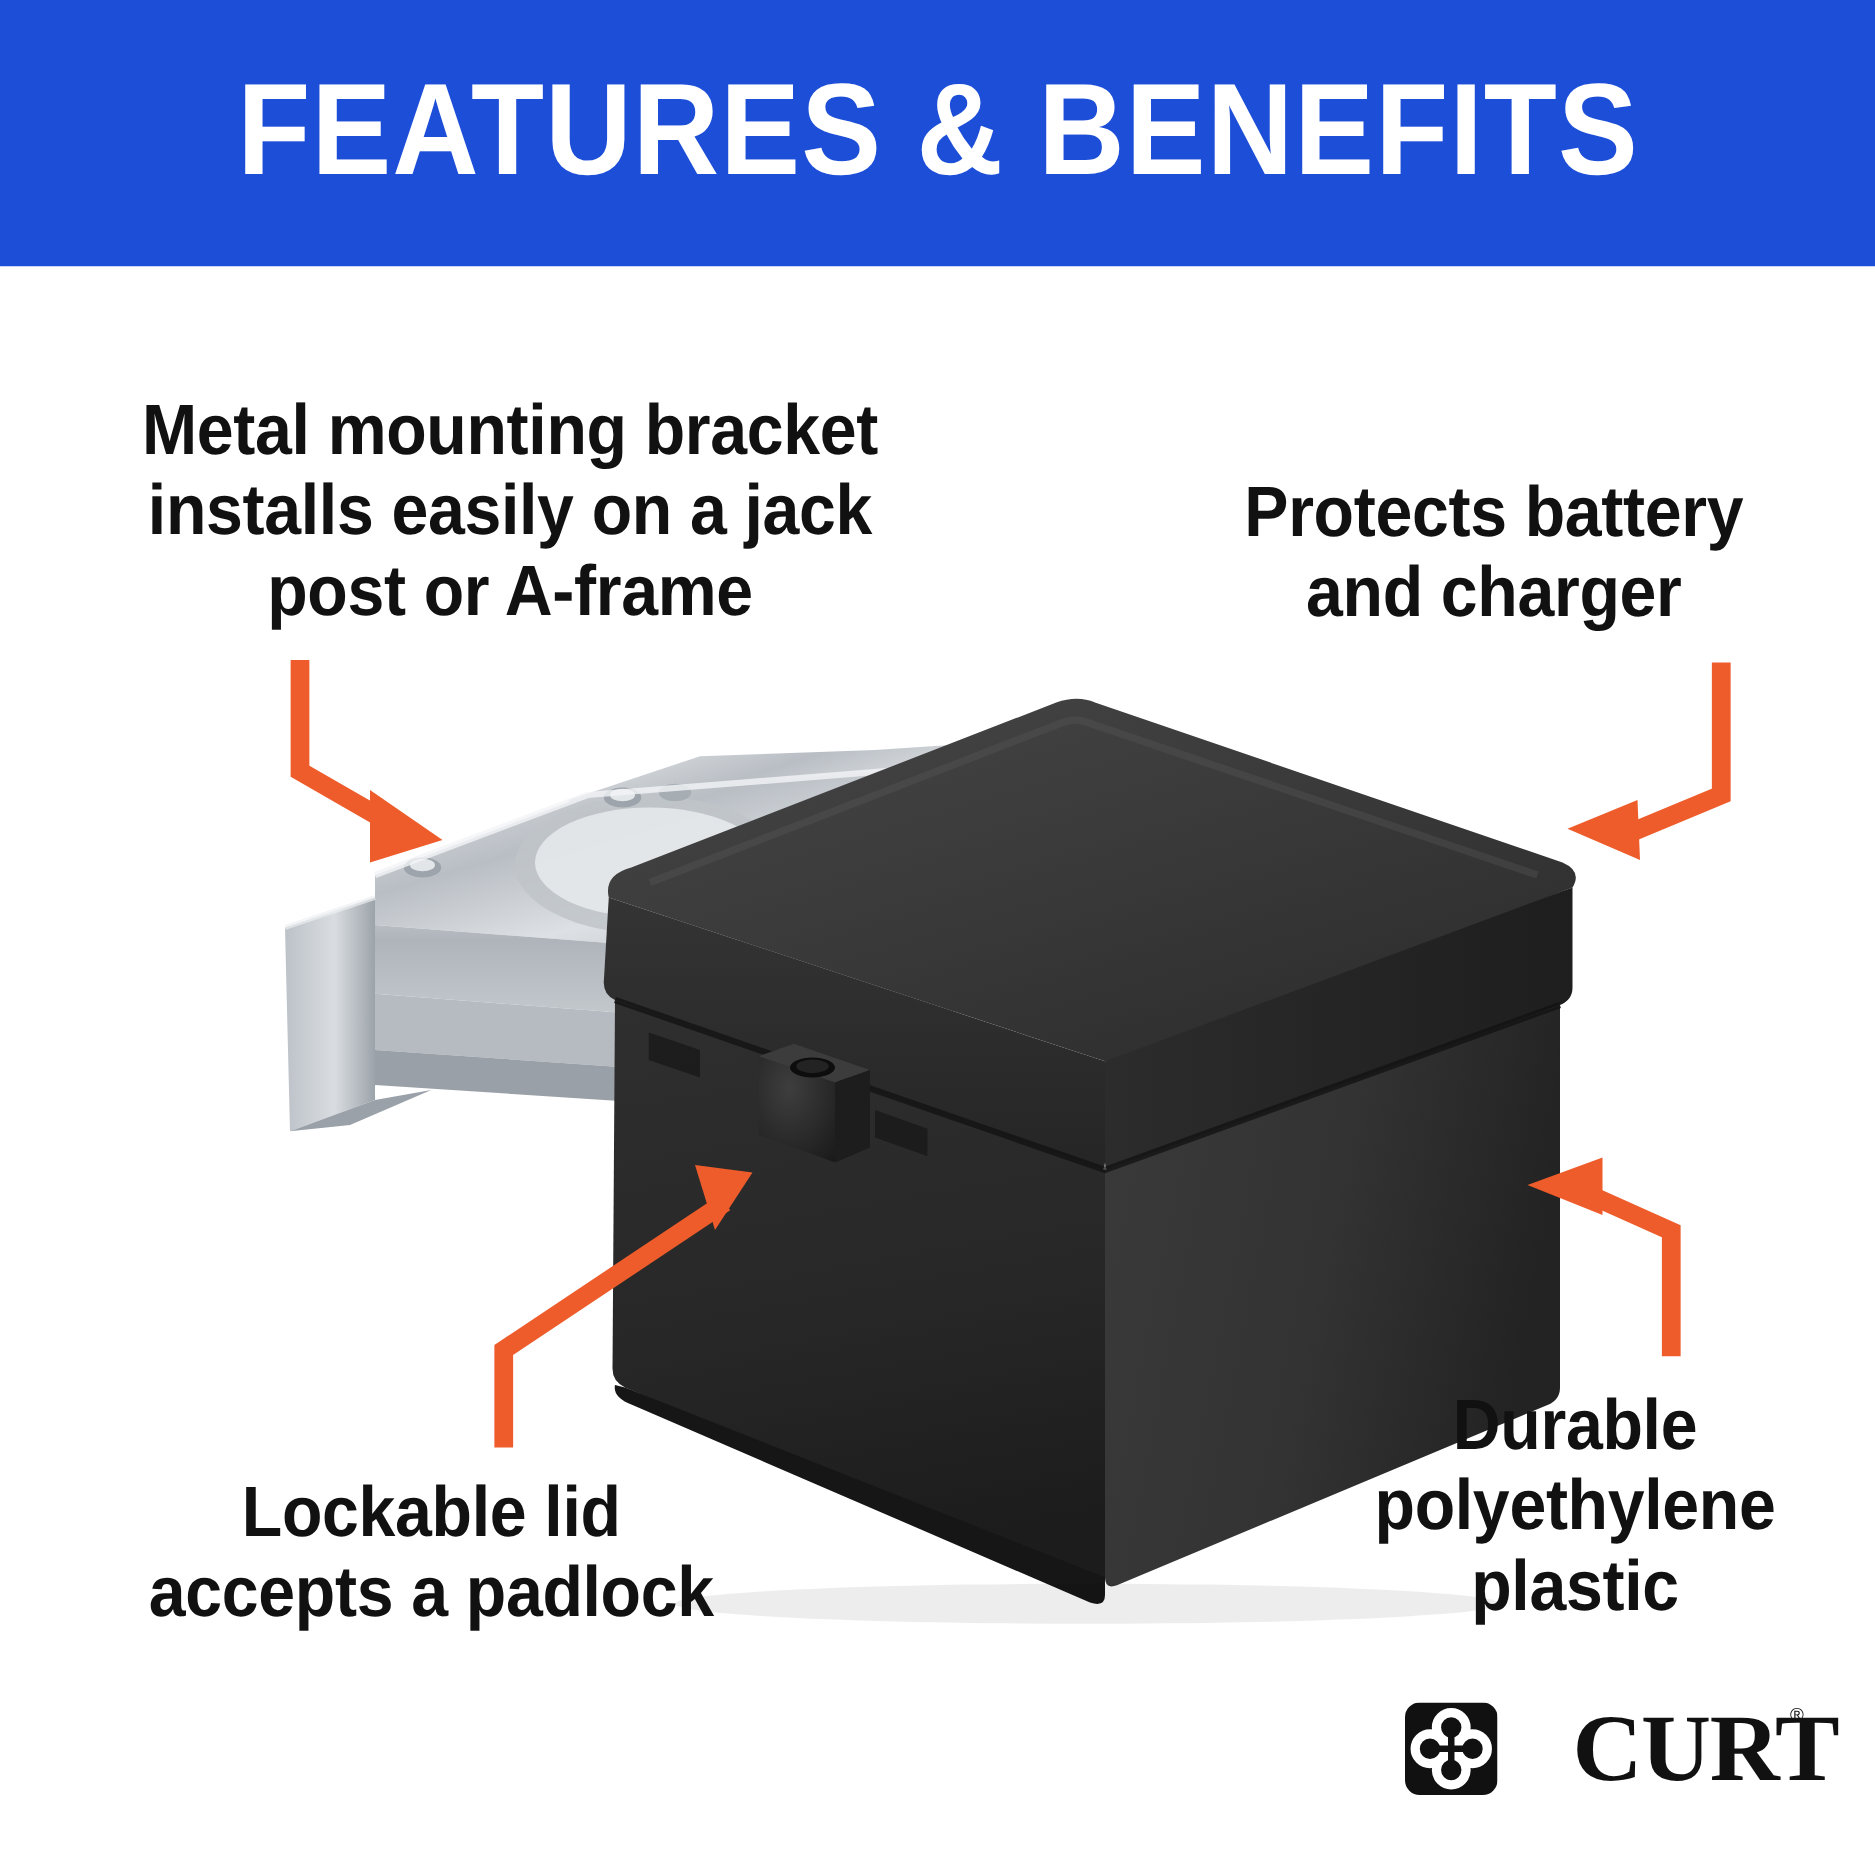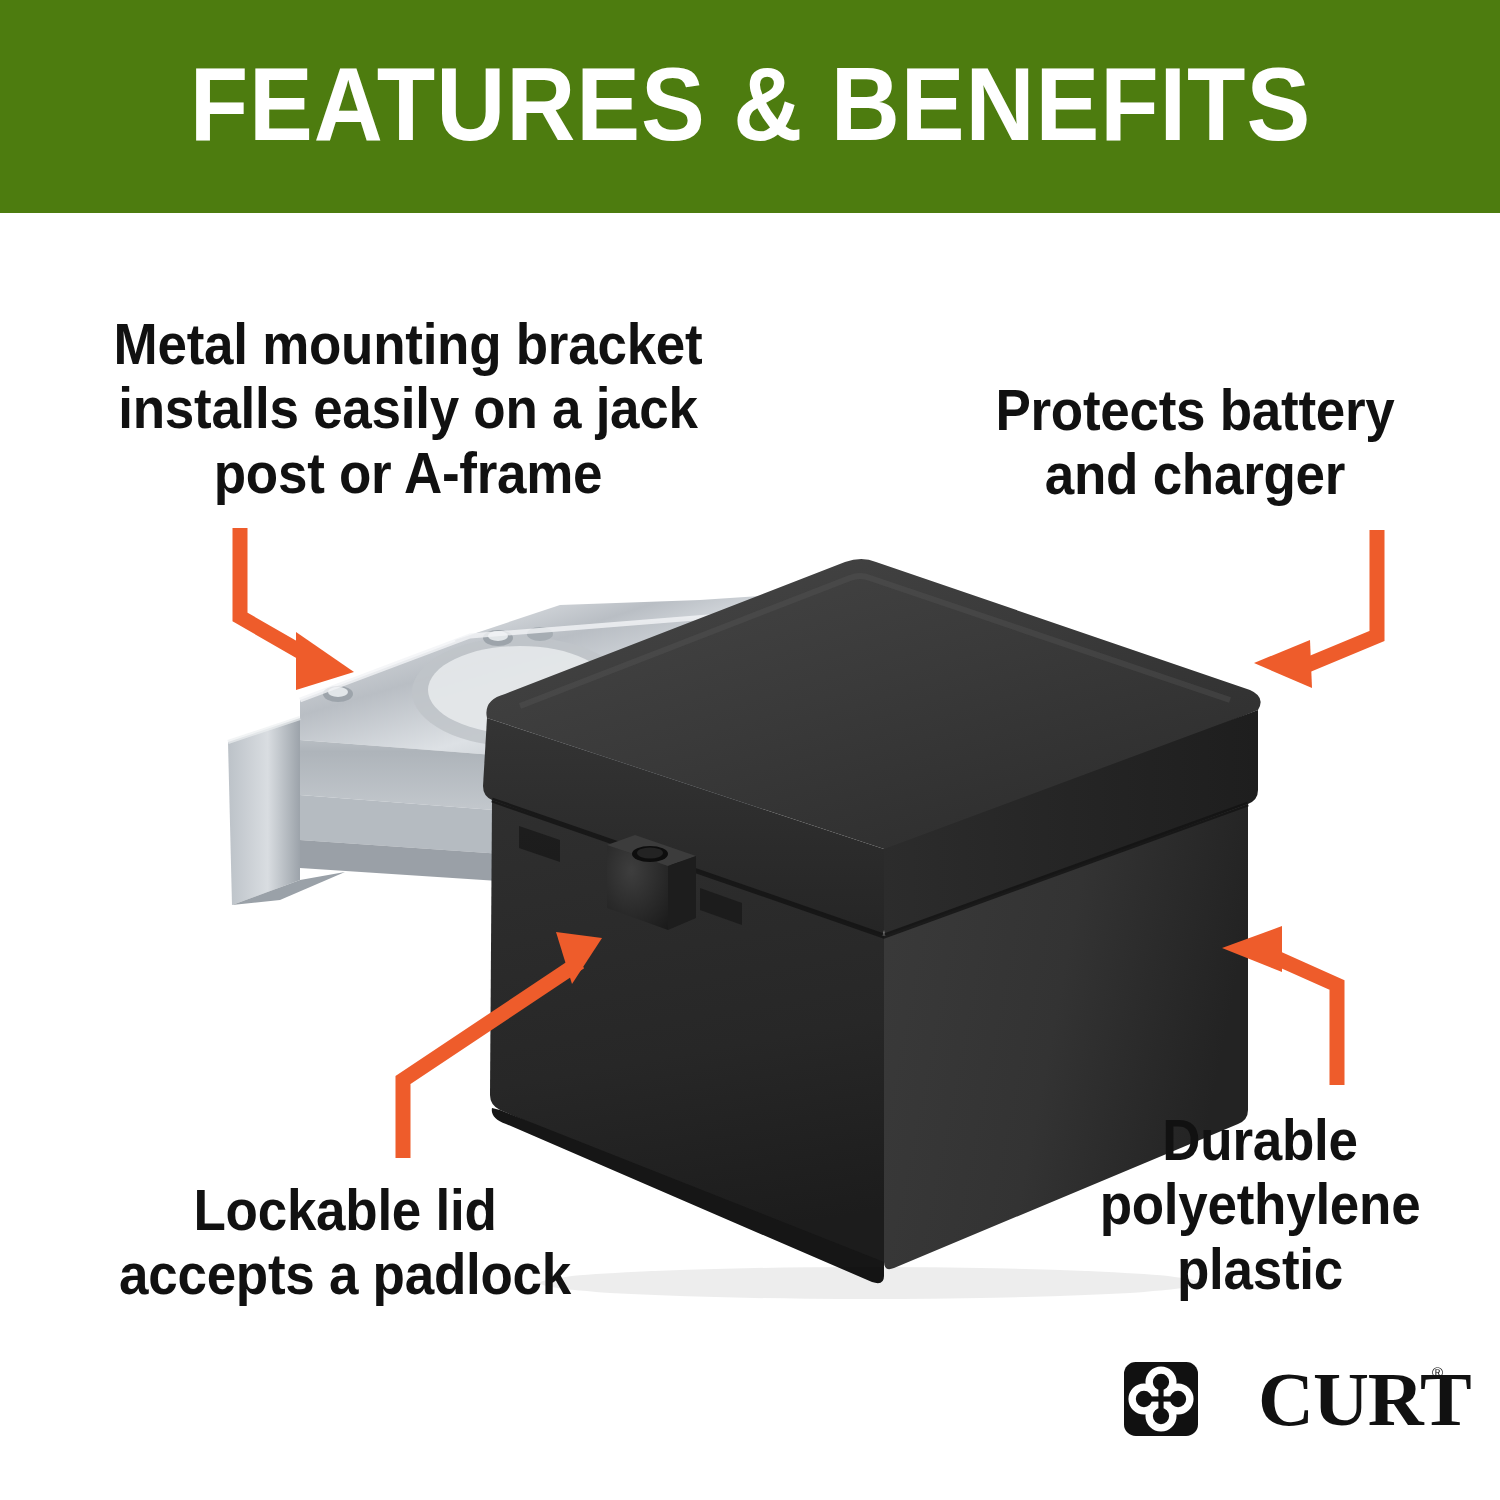--- a/index.html
+++ b/index.html
@@ -15,21 +15,21 @@
     font-family: "Liberation Sans", sans-serif;
     -webkit-font-smoothing: antialiased;
   }
 
   
   .header-bar {
     position: absolute;
     left: 0; top: 0;
     width: 1500px;
     height: 213px;
-    background: #4d7c0f;
+    background: #1d4ed8;
     display: flex;
     align-items: center;
     justify-content: center;
   }
   .header-title {
     color: #ffffff;
     font-family: "Liberation Sans Narrow", "Liberation Sans", sans-serif;
     font-weight: 700;
     font-size: 104px;
     line-height: 1;

